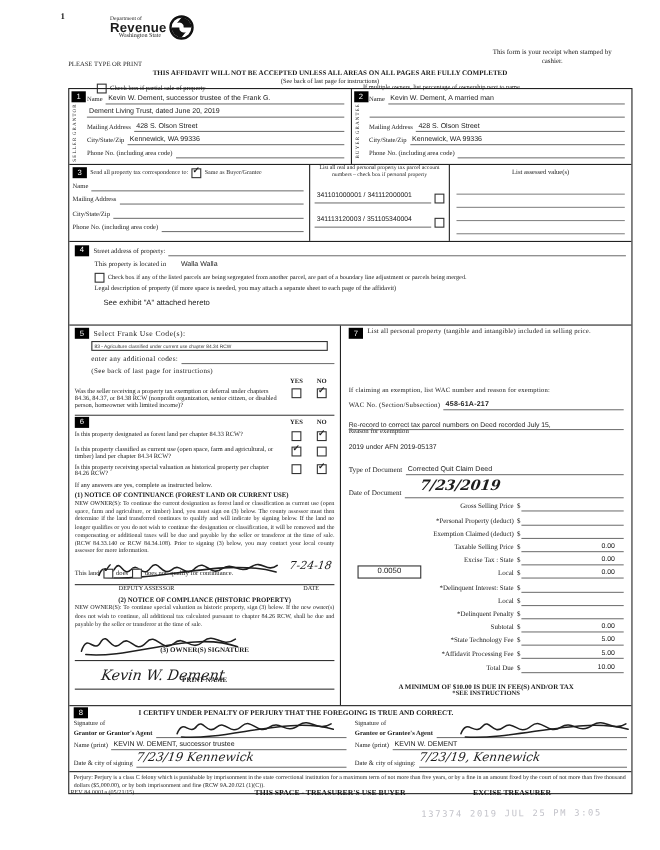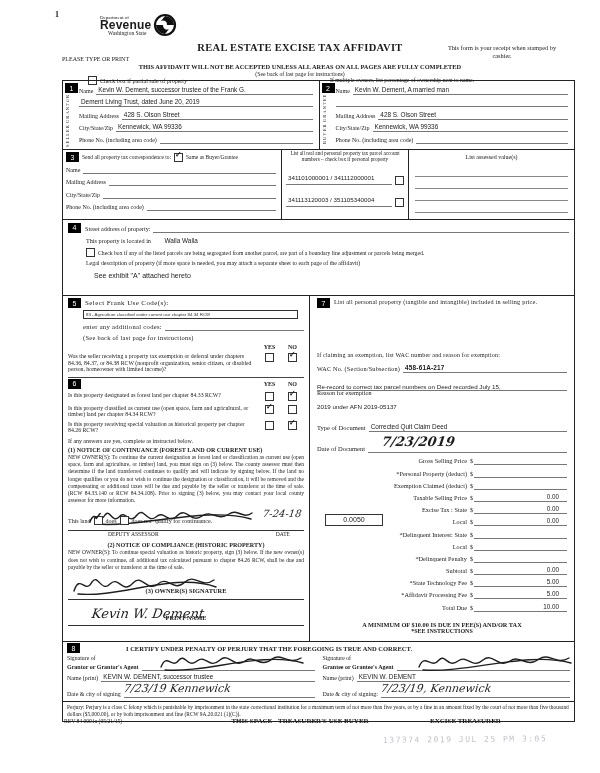--- a/index.html
+++ b/index.html
@@ -92,21 +92,20 @@
       <div class="dept">Department of</div>
       <div class="rev">Revenue</div>
       <div class="wa">Washington State</div>
     </div>
     <svg width="24" height="24" viewBox="0 0 24 24" style="margin-left:2px">
       <circle cx="12" cy="12" r="10" fill="none" stroke="#111" stroke-width="2.2"></circle>
       <path d="M12 3 A9 9 0 0 1 21 12 L14 12 A4 4 0 0 0 8 8 Z" fill="#111"></path>
       <path d="M12 21 A9 9 0 0 1 3 12 L10 12 A4 4 0 0 0 16 16 Z" fill="#111"></path>
     </svg>
   </div>
-  <div class="abs title">REAL ESTATE EXCISE TAX AFFIDAVIT</div>
   <div class="abs ptp">PLEASE TYPE OR PRINT</div>
   <div class="abs receipt">This form is your receipt when stamped by cashier.</div>
   <div class="abs warn">THIS AFFIDAVIT WILL NOT BE ACCEPTED UNLESS ALL AREAS ON ALL PAGES ARE FULLY COMPLETED</div>
   <div class="abs seeback">(See back of last page for instructions)</div>
   <div class="abs partial">
     <span class="cb"></span>
     <span>Check box if partial sale of property</span>
   </div>
   <div class="abs multi">If multiple owners, list percentage of ownership next to name.</div>
 

